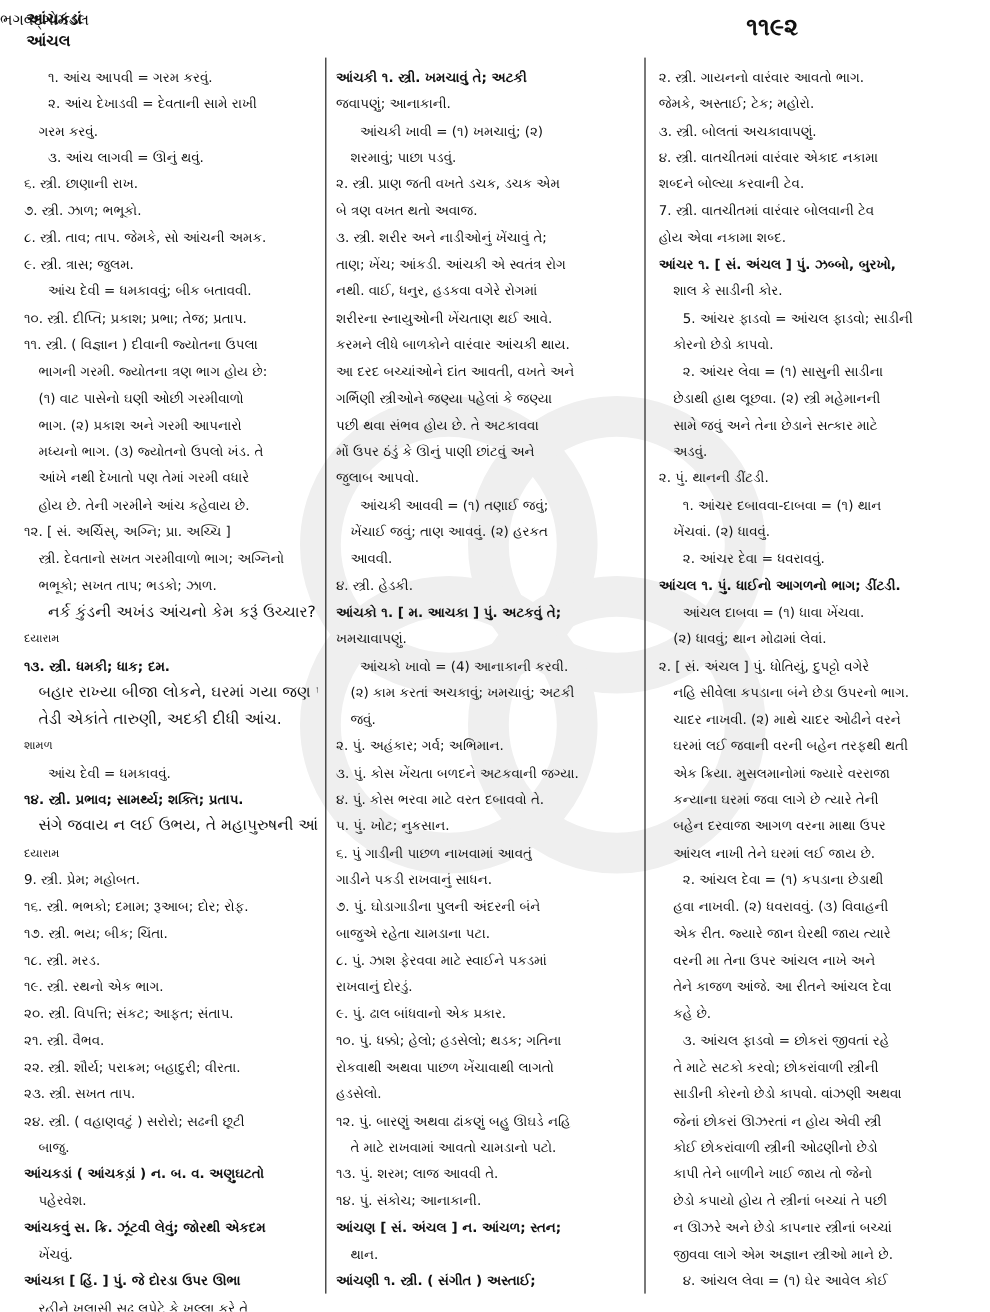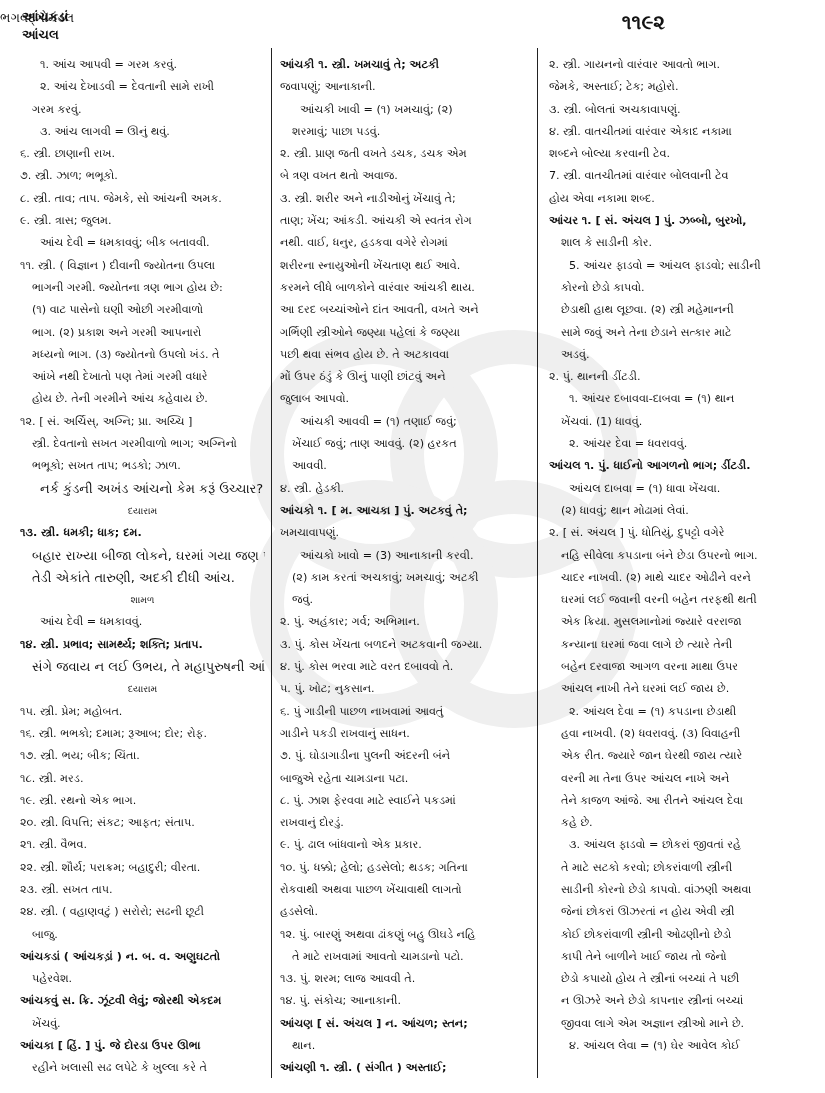--- a/index.html
+++ b/index.html
@@ -17,21 +17,21 @@
   .col2 { left:280px; width:250px; }
   .col3 { left:549px; width:258px; }
   .rule { position:absolute; top:48px; width:1px; background:#222; }
   .rule1 { left:271px; height:1030px; }
   .rule2 { left:537px; height:1030px; }
   .line { white-space:nowrap; overflow:hidden; text-align:justify; }
   .i1 { padding-left:20px; }
   .n  { padding-left:0; }
   .hang { padding-left:12px; }
   .b { font-weight:bold; }
-  .src { text-align:center; font-size:9.5px; }
+  .src { text-align:left; font-size:9.5px; }
   .quote { font-size:13px; }
 </style>
 </head>
 <body>
 
 <div class="watermark">
   <div style="left:0;top:0;width:180px;height:180px;"></div>
   <div style="left:140px;top:0;width:180px;height:180px;"></div>
   <div style="left:0;top:150px;width:180px;height:180px;"></div>
   <div style="left:140px;top:150px;width:180px;height:180px;"></div>
@@ -52,41 +52,42 @@
 <div class="col col1">
     <div class="line i1">૧. આંચ આપવી = ગરમ કરવું.</div>
     <div class="line i1">૨. આંચ દેખાડવી = દેવતાની સામે રાખી</div>
     <div class="line hang">ગરમ કરવું.</div>
     <div class="line i1">૩. આંચ લાગવી = ઊનું થવું.</div>
     <div class="line n">૬. સ્ત્રી. છાણાની રાખ.</div>
     <div class="line n">૭. સ્ત્રી. ઝાળ; ભભૂકો.</div>
     <div class="line n">૮. સ્ત્રી. તાવ; તાપ. જેમકે, સો આંચની અમક.</div>
     <div class="line n">૯. સ્ત્રી. ત્રાસ; જુલમ.</div>
     <div class="line i1">આંચ દેવી = ધમકાવવું; બીક બતાવવી.</div>
+    <div class="line n">૧૦. સ્ત્રી. દીપ્તિ; પ્રકાશ; પ્રભા; તેજ; પ્રતાપ.</div>
     <div class="line n">૧૧. સ્ત્રી. ( વિજ્ઞાન ) દીવાની જ્યોતના ઉપલા</div>
     <div class="line hang">ભાગની ગરમી. જ્યોતના ત્રણ ભાગ હોય છે:</div>
     <div class="line hang">(૧) વાટ પાસેનો ઘણી ઓછી ગરમીવાળો</div>
     <div class="line hang">ભાગ. (૨) પ્રકાશ અને ગરમી આપનારો</div>
     <div class="line hang">મધ્યનો ભાગ. (૩) જ્યોતનો ઉપલો ખંડ. તે</div>
     <div class="line hang">આંખે નથી દેખાતો પણ તેમાં ગરમી વધારે</div>
     <div class="line hang">હોય છે. તેની ગરમીને આંચ કહેવાય છે.</div>
     <div class="line n">૧૨. [ સં. અર્ચિસ્, અગ્નિ; પ્રા. અચ્ચિ ]</div>
     <div class="line hang">સ્ત્રી. દેવતાનો સખત ગરમીવાળો ભાગ; અગ્નિનો</div>
     <div class="line hang">ભભૂકો; સખત તાપ; ભડકો; ઝાળ.</div>
     <div class="line i1 quote">નર્ક કુંડની અખંડ આંચનો કેમ કરૂં ઉચ્ચાર?</div>
     <div class="line src">દયારામ</div>
     <div class="line n b">૧૩. સ્ત્રી. ધમકી; ધાક; દમ.</div>
     <div class="line hang quote">બહાર રાખ્યા બીજા લોકને, ઘરમાં ગયા જણ પાંચ;</div>
     <div class="line hang quote">તેડી એકાંતે તારુણી, અદકી દીધી આંચ.</div>
     <div class="line src">શામળ</div>
     <div class="line i1">આંચ દેવી = ધમકાવવું.</div>
     <div class="line n b">૧૪. સ્ત્રી. પ્રભાવ; સામર્થ્ય; શક્તિ; પ્રતાપ.</div>
     <div class="line hang quote">સંગે જવાય ન લઈ ઉભય, તે મહાપુરુષની આંચ.</div>
     <div class="line src">દયારામ</div>
-    <div class="line n">૧૫. સ્ત્રી. પ્રેમ; મહોબત.</div>
+    <div class="line n">9. સ્ત્રી. પ્રેમ; મહોબત.</div>
     <div class="line n">૧૬. સ્ત્રી. ભભકો; દમામ; રૂઆબ; દોર; રોફ.</div>
     <div class="line n">૧૭. સ્ત્રી. ભય; બીક; ચિંતા.</div>
     <div class="line n">૧૮. સ્ત્રી. મરડ.</div>
     <div class="line n">૧૯. સ્ત્રી. રથનો એક ભાગ.</div>
     <div class="line n">૨૦. સ્ત્રી. વિપત્તિ; સંકટ; આફત; સંતાપ.</div>
     <div class="line n">૨૧. સ્ત્રી. વૈભવ.</div>
     <div class="line n">૨૨. સ્ત્રી. શૌર્ય; પરાક્રમ; બહાદુરી; વીરતા.</div>
     <div class="line n">૨૩. સ્ત્રી. સખત તાપ.</div>
     <div class="line n">૨૪. સ્ત્રી. ( વહાણવટું ) સરોરો; સઢની છૂટી</div>
     <div class="line hang">બાજુ.</div>
@@ -113,21 +114,21 @@
     <div class="line n">ગર્ભિણી સ્ત્રીઓને જણ્યા પહેલાં કે જણ્યા</div>
     <div class="line n">પછી થવા સંભવ હોય છે. તે અટકાવવા</div>
     <div class="line n">મોં ઉપર ઠંડું કે ઊનું પાણી છાંટવું અને</div>
     <div class="line n">જુલાબ આપવો.</div>
     <div class="line i1">આંચકી આવવી = (૧) તણાઈ જવું;</div>
     <div class="line hang">ખેંચાઈ જવું; તાણ આવવું. (૨) હરકત</div>
     <div class="line hang">આવવી.</div>
     <div class="line n">૪. સ્ત્રી. હેડકી.</div>
     <div class="line n b">આંચકો ૧. [ મ. આચકા ] પું. અટકવું તે;</div>
     <div class="line n">ખમચાવાપણું.</div>
-    <div class="line i1">આંચકો ખાવો = (3) આનાકાની કરવી.</div>
+    <div class="line i1">આંચકો ખાવો = (4) આનાકાની કરવી.</div>
     <div class="line hang">(૨) કામ કરતાં અચકાવું; ખમચાવું; અટકી</div>
     <div class="line hang">જવું.</div>
     <div class="line n">૨. પું. અહંકાર; ગર્વ; અભિમાન.</div>
     <div class="line n">૩. પું. કોસ ખેંચતા બળદને અટકવાની જગ્યા.</div>
     <div class="line n">૪. પું. કોસ ભરવા માટે વરત દબાવવો તે.</div>
     <div class="line n">૫. પું. ખોટ; નુકસાન.</div>
     <div class="line n">૬. પું ગાડીની પાછળ નાખવામાં આવતું</div>
     <div class="line n">ગાડીને પકડી રાખવાનું સાધન.</div>
     <div class="line n">૭. પું. ઘોડાગાડીના પુલની અંદરની બંને</div>
     <div class="line n">બાજુએ રહેતા ચામડાના પટા.</div>
@@ -150,26 +151,27 @@
     <div class="line n">જેમકે, અસ્તાઈ; ટેક; મહોરો.</div>
     <div class="line n">૩. સ્ત્રી. બોલતાં અચકાવાપણું.</div>
     <div class="line n">૪. સ્ત્રી. વાતચીતમાં વારંવાર એકાદ નકામા</div>
     <div class="line n">શબ્દને બોલ્યા કરવાની ટેવ.</div>
     <div class="line n">7. સ્ત્રી. વાતચીતમાં વારંવાર બોલવાની ટેવ</div>
     <div class="line n">હોય એવા નકામા શબ્દ.</div>
     <div class="line n b">આંચર ૧. [ સં. અંચલ ] પું. ઝબ્બો, બુરખો,</div>
     <div class="line hang">શાલ કે સાડીની કોર.</div>
     <div class="line i1">5. આંચર ફાડવો = આંચલ ફાડવો; સાડીની</div>
     <div class="line hang">કોરનો છેડો કાપવો.</div>
+    <div class="line i1">૨. આંચર લેવા = (૧) સાસુની સાડીના</div>
     <div class="line hang">છેડાથી હાથ લૂછવા. (૨) સ્ત્રી મહેમાનની</div>
     <div class="line hang">સામે જવું અને તેના છેડાને સત્કાર માટે</div>
     <div class="line hang">અડવું.</div>
     <div class="line n">૨. પું. થાનની ડીંટડી.</div>
     <div class="line i1">૧. આંચર દબાવવા-દાબવા = (૧) થાન</div>
-    <div class="line hang">ખેંચવાં. (1) ધાવવું.</div>
+    <div class="line hang">ખેંચવાં. (૨) ધાવવું.</div>
     <div class="line i1">૨. આંચર દેવા = ધવરાવવું.</div>
     <div class="line n b">આંચલ ૧. પું. ધાઈનો આગળનો ભાગ; ડીંટડી.</div>
     <div class="line i1">આંચલ દાબવા = (૧) ધાવા ખેંચવા.</div>
     <div class="line hang">(૨) ધાવવું; થાન મોઢામાં લેવાં.</div>
     <div class="line n">૨. [ સં. અંચલ ] પું. ધોતિયું, દુપટ્ટો વગેરે</div>
     <div class="line hang">નહિ સીવેલા કપડાના બંને છેડા ઉપરનો ભાગ.</div>
     <div class="line hang">ચાદર નાખવી. (૨) માથે ચાદર ઓઢીને વરને</div>
     <div class="line hang">ઘરમાં લઈ જવાની વરની બહેન તરફથી થતી</div>
     <div class="line hang">એક ક્રિયા. મુસલમાનોમાં જ્યારે વરરાજા</div>
     <div class="line hang">કન્યાના ઘરમાં જવા લાગે છે ત્યારે તેની</div>

